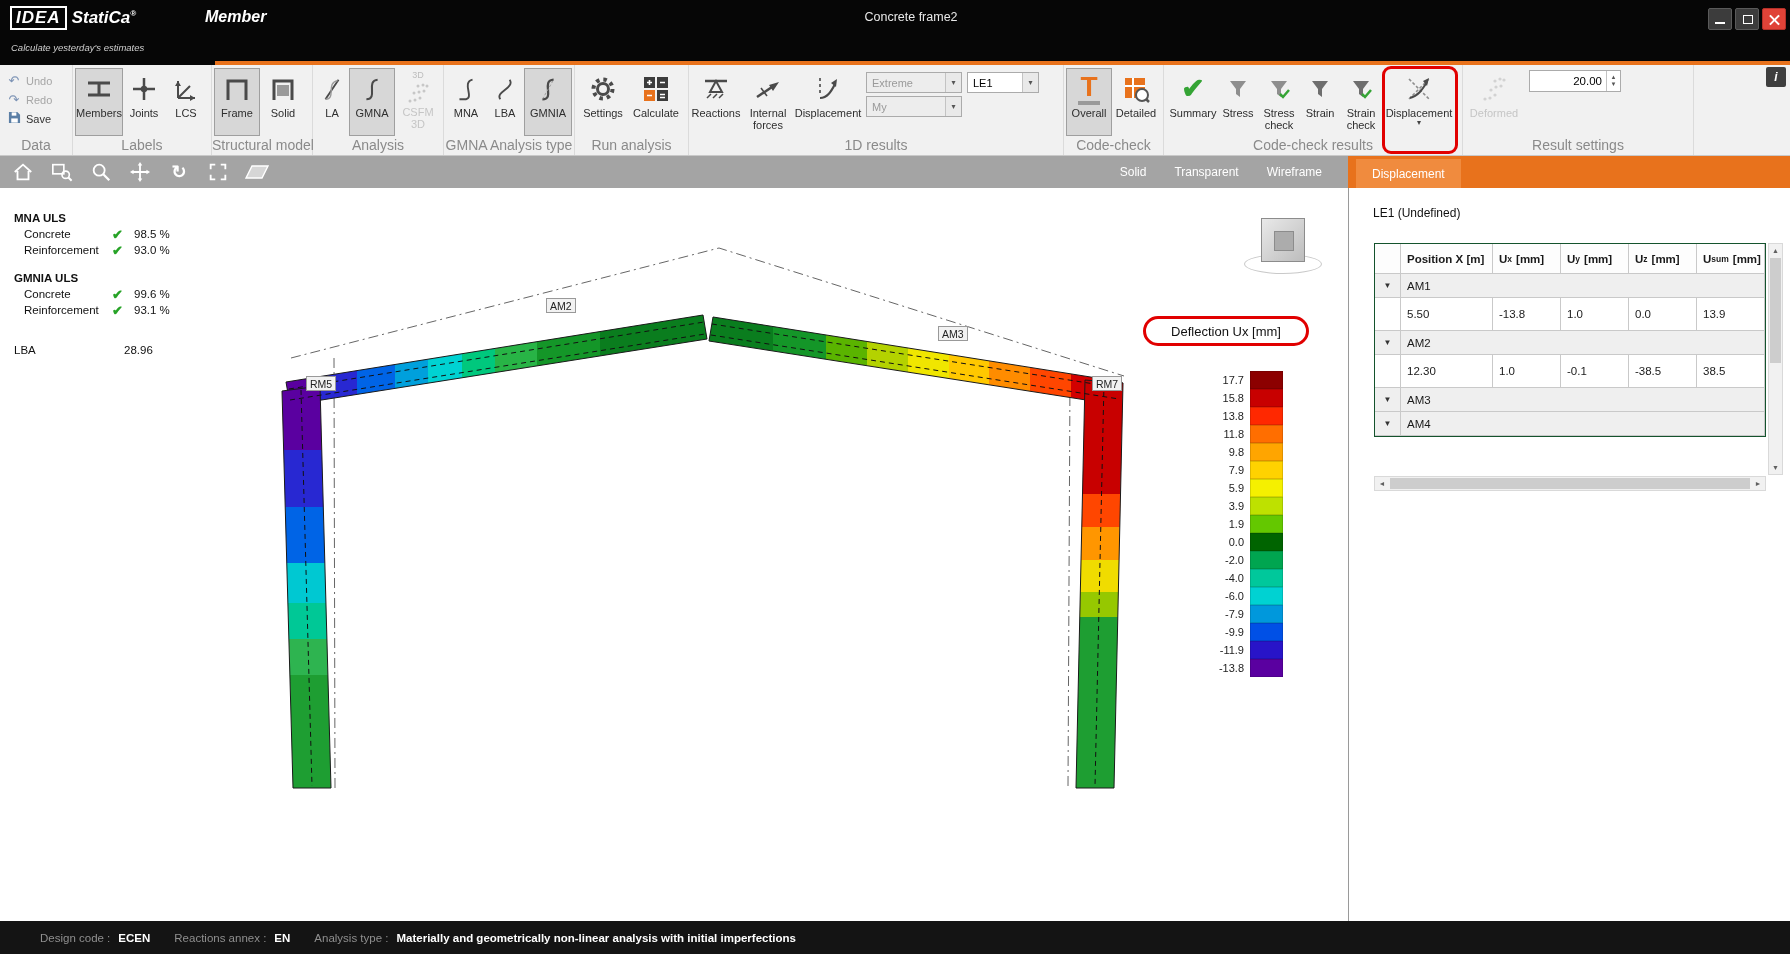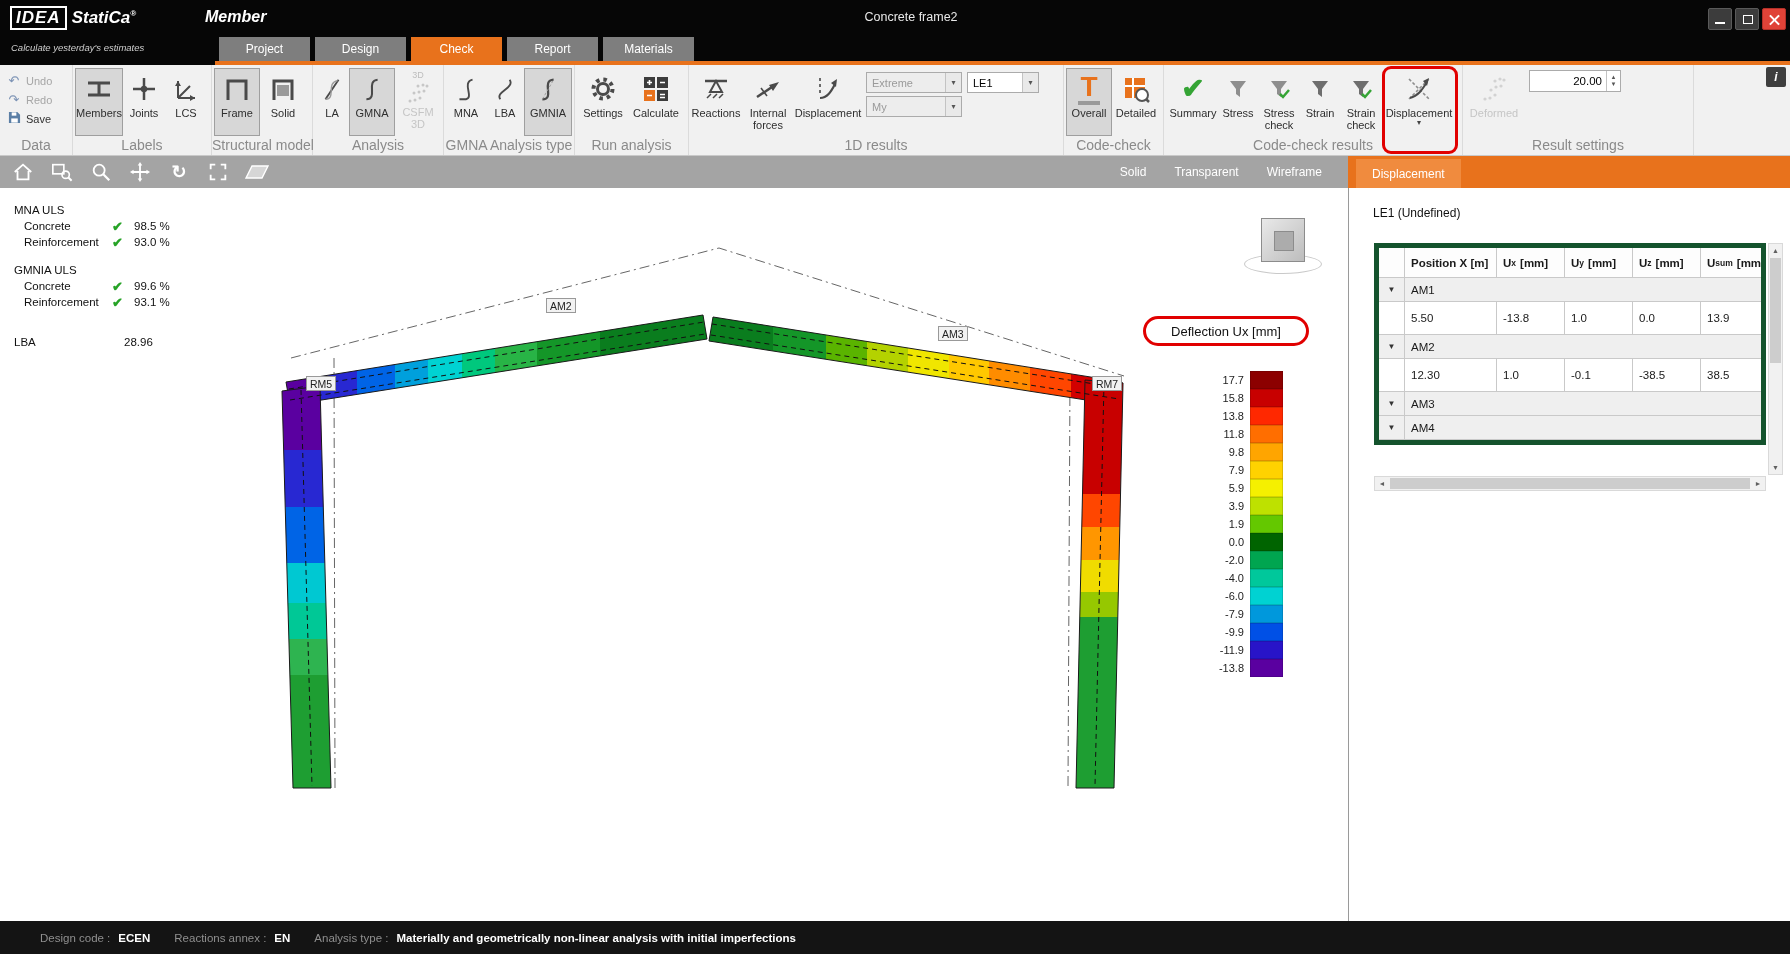--- a/index.html
+++ b/index.html
@@ -63,21 +63,21 @@
   .vtoolbar { position:absolute; left:0; top:156px; width:1348px; height:32px; background:#A4A4A4; display:flex; align-items:center; gap:13px; padding-left:10px; z-index:10; }
   .vt-btn { width:26px; height:26px; display:flex; align-items:center; justify-content:center; }
   .vt-text { margin-left:auto; display:flex; gap:28px; padding-right:26px; color:#fff; font-size:12px; }
   .rot-glyph { color:#fff; font-size:18px; font-weight:bold; line-height:18px; }
 
   
   .panel-head { position:absolute; left:1348px; top:156px; width:442px; height:32px; background:#E8721C; z-index:10; }
   .panel-tab { position:absolute; left:8px; top:3px; height:29px; padding:0 16px; background:#F08B3E; color:#fff; font-size:12px; display:flex; align-items:center; }
   .panel { position:absolute; left:1348px; top:188px; width:442px; height:733px; background:#fff; border-left:1px solid #9A9A9A; z-index:9; }
   .le1 { position:absolute; left:24px; top:18px; font-size:12px; color:#111; }
-  .dtable { position:absolute; left:25px; top:55px; width:392px; border:5px solid #14532d; font-size:11.5px; color:#1A1A1A; overflow:hidden; background:#fff; }
+  .dtable { position:absolute; left:25px; top:55px; width:392px; border:1px solid #14532d; font-size:11.5px; color:#1A1A1A; overflow:hidden; background:#fff; }
   .trow { display:grid; grid-template-columns:26px 92px 68px 68px 68px 68px; }
   .trow > div { border-right:1px solid #C9C9C9; border-bottom:1px solid #C9C9C9; padding:0 6px; display:flex; align-items:center; overflow:hidden; white-space:nowrap; }
   .thead > div { height:30px; font-weight:bold; background:#FDFDFD; }
   .tgroup > div { height:24px; background:#EFEFEF; }
   .tgroup .gname { grid-column:2 / 7; }
   .tdata > div { height:33px; background:#fff; }
   .texp { justify-content:center !important; padding:0 !important; font-size:8px; color:#333; }
   sub { font-size:8.5px; }
   .unit { margin-left:4px; }
   .vscroll { position:absolute; left:419px; top:55px; width:15px; height:232px; background:#F1F1F1; border:1px solid #D9D9D9; }
@@ -85,21 +85,21 @@
   .vs-up { top:0; } .vs-dn { bottom:0; }
   .vs-thumb { position:absolute; left:1px; top:14px; width:11px; height:105px; background:#CDCDCD; }
   .hscroll { position:absolute; left:25px; top:288px; width:392px; height:15px; background:#F1F1F1; border:1px solid #D9D9D9; display:flex; align-items:center; }
   .hs-btn { width:14px; height:13px; font-size:7px; color:#606060; display:flex; align-items:center; justify-content:center; flex:none; }
   .hs-thumb { flex:1; height:11px; background:#CDCDCD; margin:0 1px; }
 
   
   .canvas { position:absolute; left:0; top:188px; width:1348px; height:733px; background:#fff; overflow:hidden; z-index:5; }
   .frame-svg { position:absolute; left:0; top:0; }
   .summary { position:absolute; left:14px; top:10px; font-size:11.5px; color:#111; z-index:6; }
-  .sum-title { font-weight:normal; margin:6px 0 2px; }
+  .sum-title { font-weight:bold; margin:14px 0 2px; }
   .sum-row { display:grid; grid-template-columns:88px 22px 52px; align-items:center; height:16px; padding-left:10px; }
   .check { color:#27A327; font-weight:bold; font-size:13px; }
   .lba-row { display:grid; grid-template-columns:110px 52px; margin-top:26px; }
   .mlabel { position:absolute; font-size:10.5px; background:#F2F2F2; border:1px solid #999; padding:0 3px; height:15px; line-height:14px; color:#222; z-index:6; }
   .defl-label { position:absolute; left:1143px; top:128px; width:166px; height:30px; border:3px solid #E10000; border-radius:15px; background:#fff; display:flex; align-items:center; justify-content:center; font-size:13px; color:#111; z-index:6; }
   .legend { position:absolute; left:1192px; top:183px; z-index:6; }
   .leg-row { display:flex; align-items:center; height:18px; }
   .leg-val { width:52px; text-align:right; font-size:11px; color:#222; margin-right:6px; }
   .leg-sw { width:33px; height:18px; box-shadow:inset 0 0 0 0.5px rgba(0,0,0,.25); }
   .vcube-wrap { position:absolute; left:1248px; top:26px; width:70px; height:66px; z-index:6; }
@@ -131,27 +131,20 @@
       <div class="win-btn">
           <span class="glyph-max"></span>
         </div>
       <div class="win-btn close">
           <span class="glyph-x1"></span>
           <span class="glyph-x2"></span>
         </div>
     </div>
   </div>
 
-  <div class="tabs">
-    <div class="tab">Project</div>
-    <div class="tab">Design</div>
-    <div class="tab active">Check</div>
-    <div class="tab">Report</div>
-    <div class="tab">Materials</div>
-  </div>
   <div class="tab-underline"></div>
 
   <div class="ribbon">
 
     <div class="rgrp" style="width:73px">
       <div class="small-col">
         <div class="small-row dis">
             <span class="sic">↶</span>
             <span>Undo</span>
           </div>

